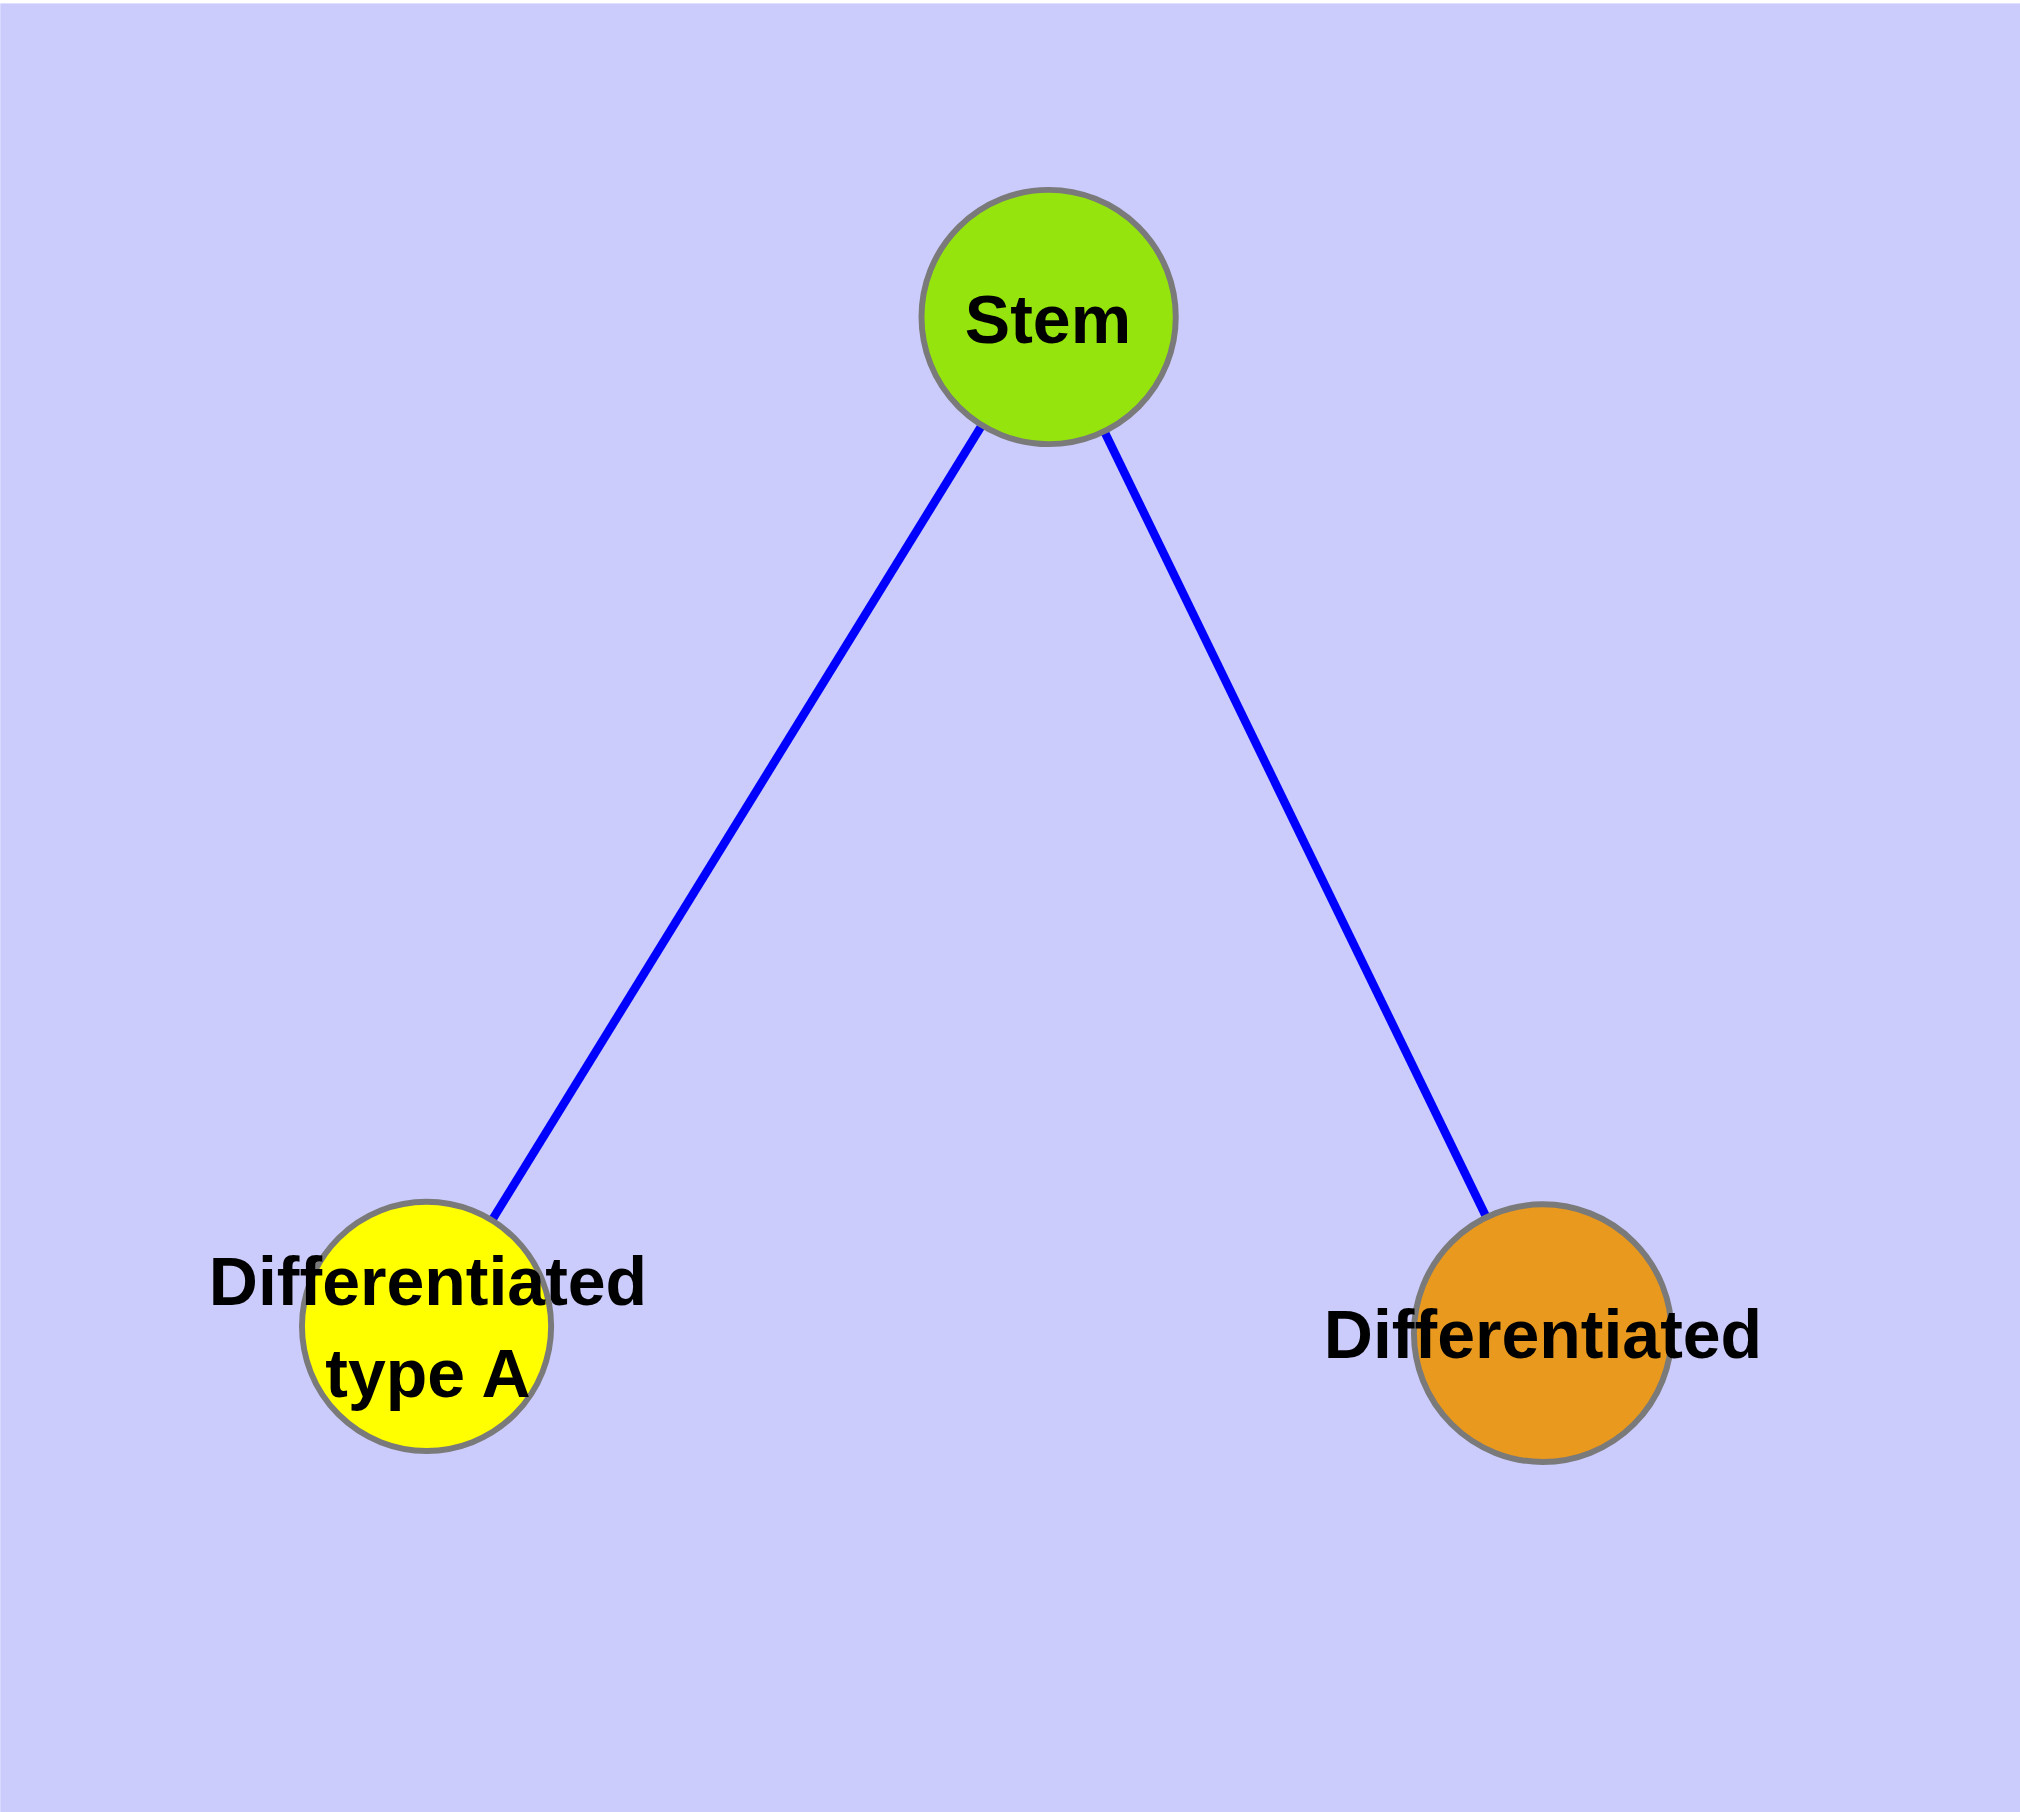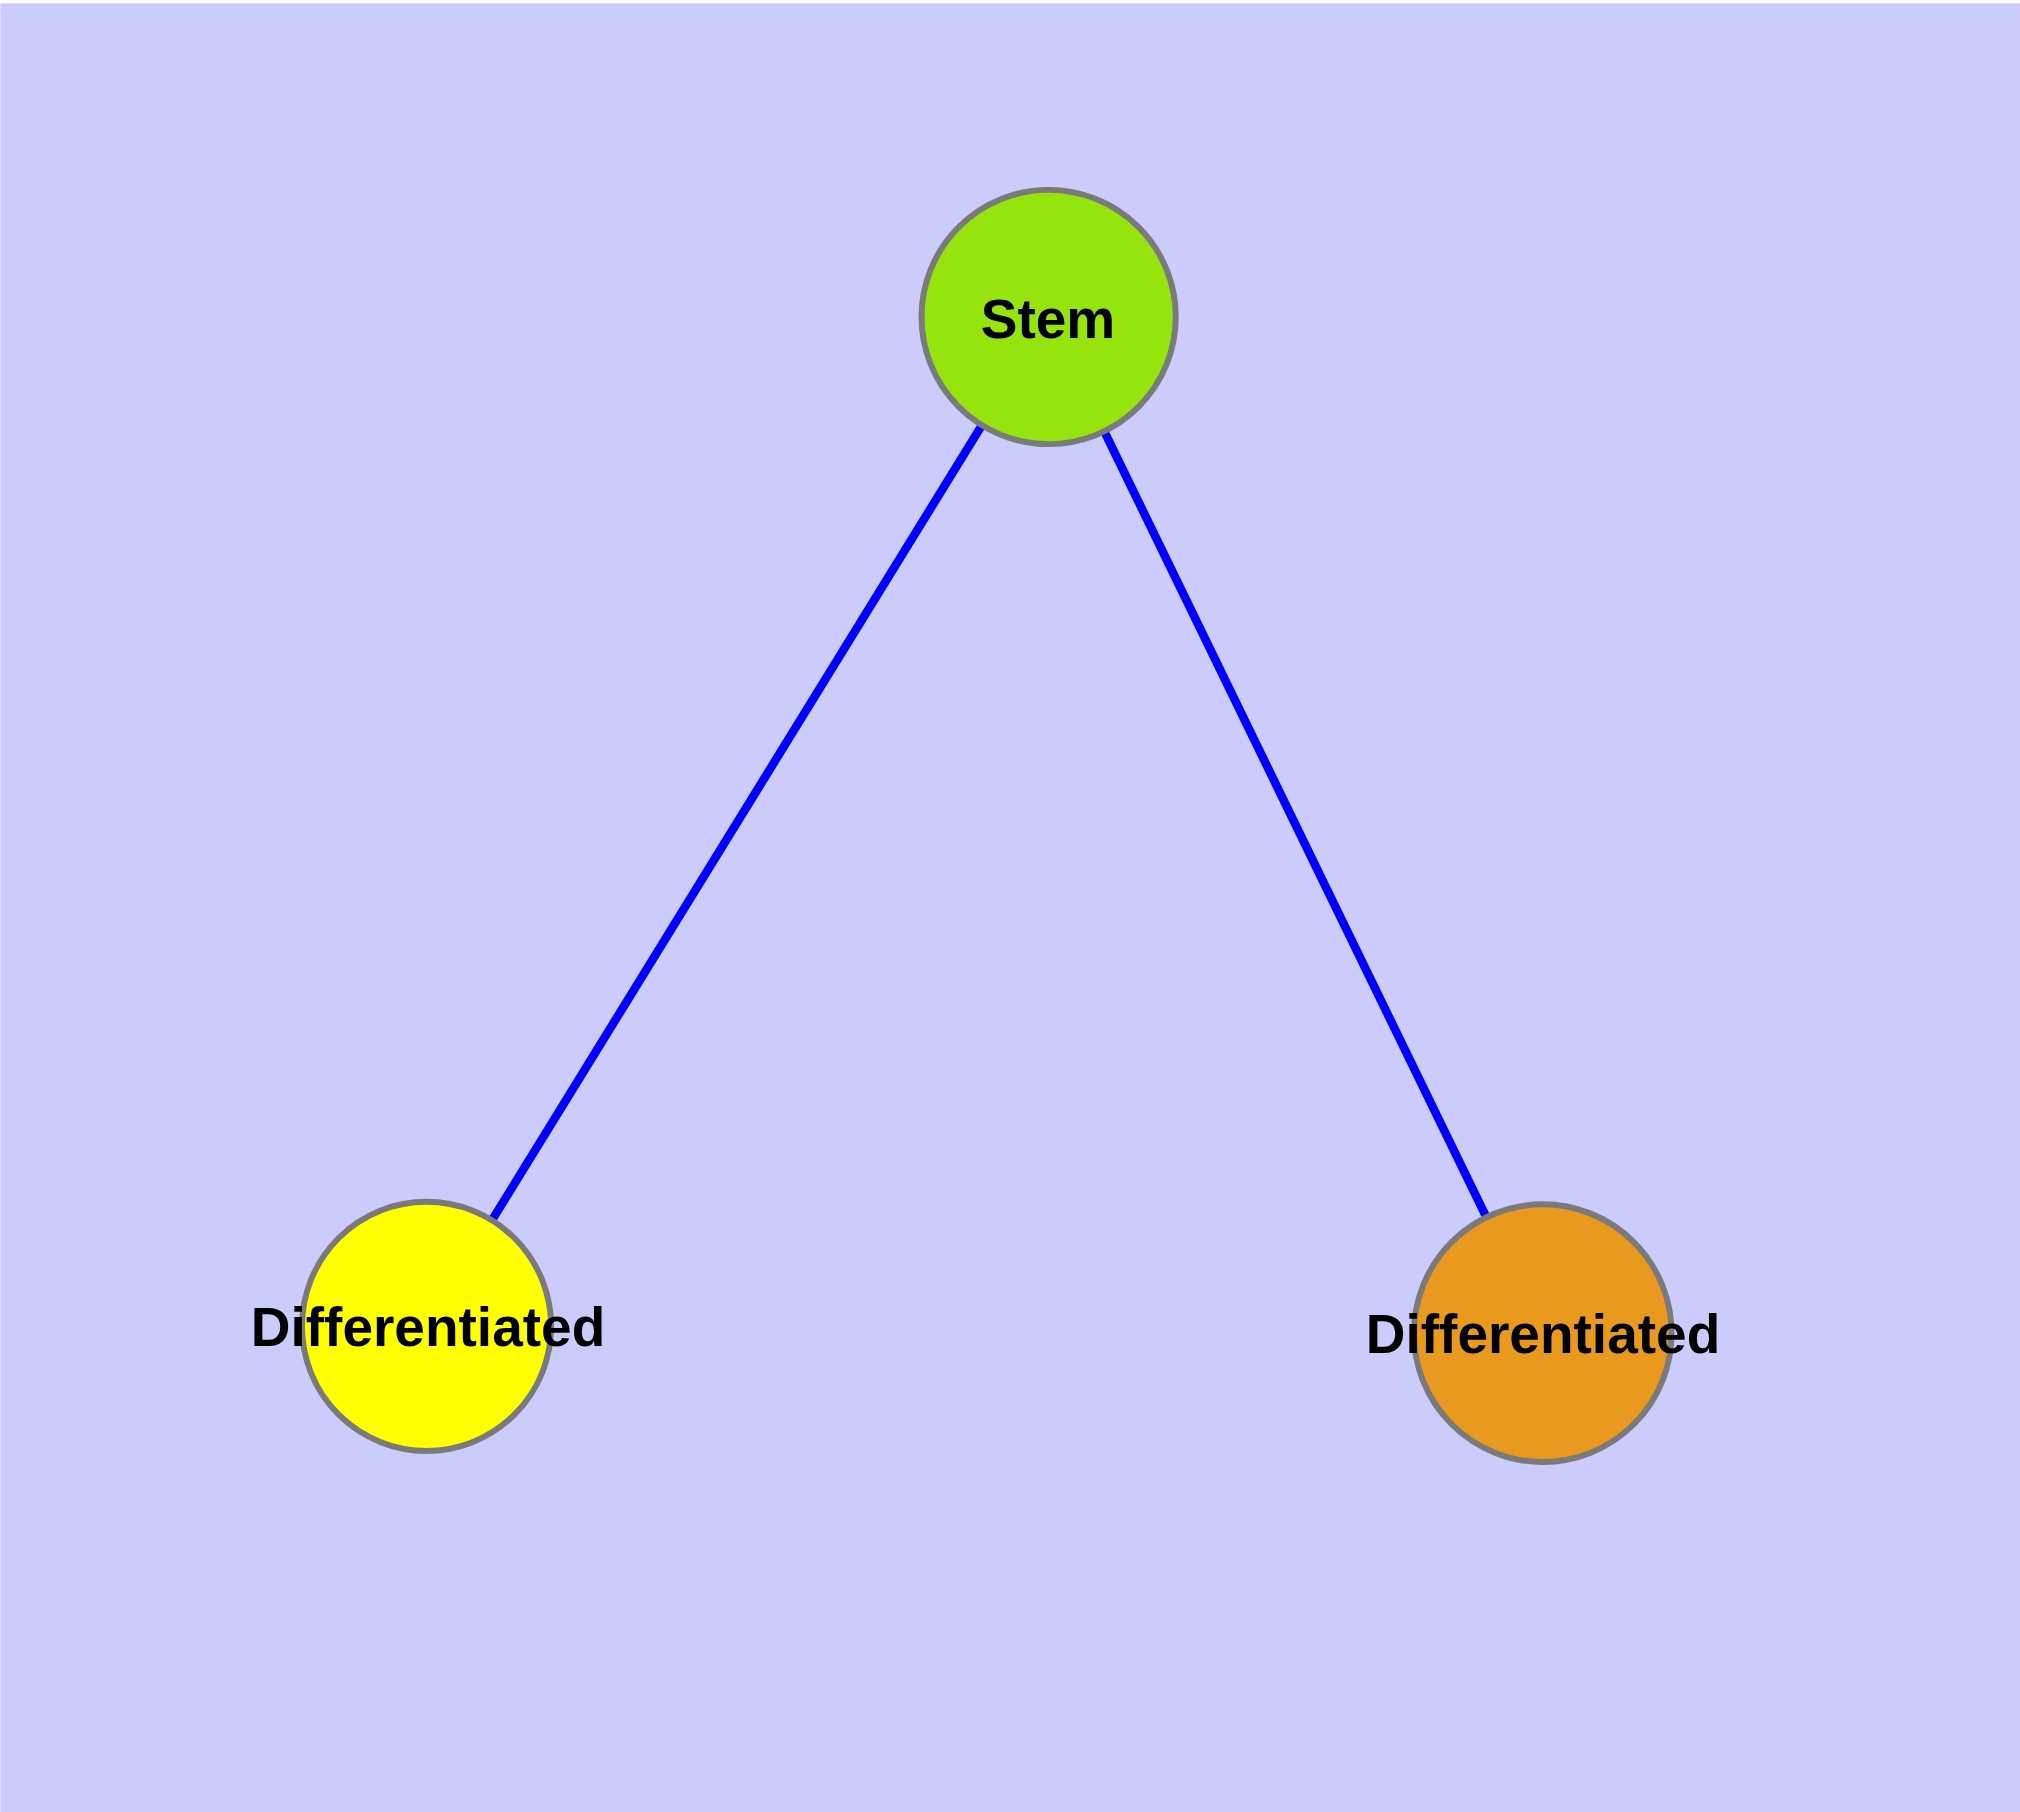--- a/index.html
+++ b/index.html
@@ -20,21 +20,21 @@
     left: 0;
     top: 0;
     display: block;
   }
   .node-label {
     position: absolute;
     transform: translate(-50%, -50%);
     text-align: center;
     color: #000000;
     font-weight: bold;
-    font-size: 55px;
+    font-size: 68px;
     line-height: 92px;
     white-space: nowrap;
     pointer-events: none;
   }
   .node-label div {
     white-space: nowrap;
   }
 </style>
 </head>
 <body>
@@ -50,20 +50,21 @@
 
     <circle cx="1237" cy="374" r="150" stroke-width="7" fill="#95E40D" stroke="#7A7A7A"></circle>
     <circle cx="503" cy="1565" r="147" stroke-width="7" fill="#FFFF00" stroke="#7A7A7A"></circle>
     <circle cx="1820" cy="1573" r="152" stroke-width="7" fill="#E8991E" stroke="#7A7A7A"></circle>
   </svg>
 
   <div class="node-label" style="left:1048px; top:319px;">Stem</div>
 
   <div class="node-label" style="left:428px; top:1327px;">
     <div>Differentiated</div>
+    <div>type A</div>
   </div>
 
   <div class="node-label" style="left:1543px; top:1334px;">
     <div>Differentiated</div>
   </div>
 
 </div>
 
 
 </body></html>

